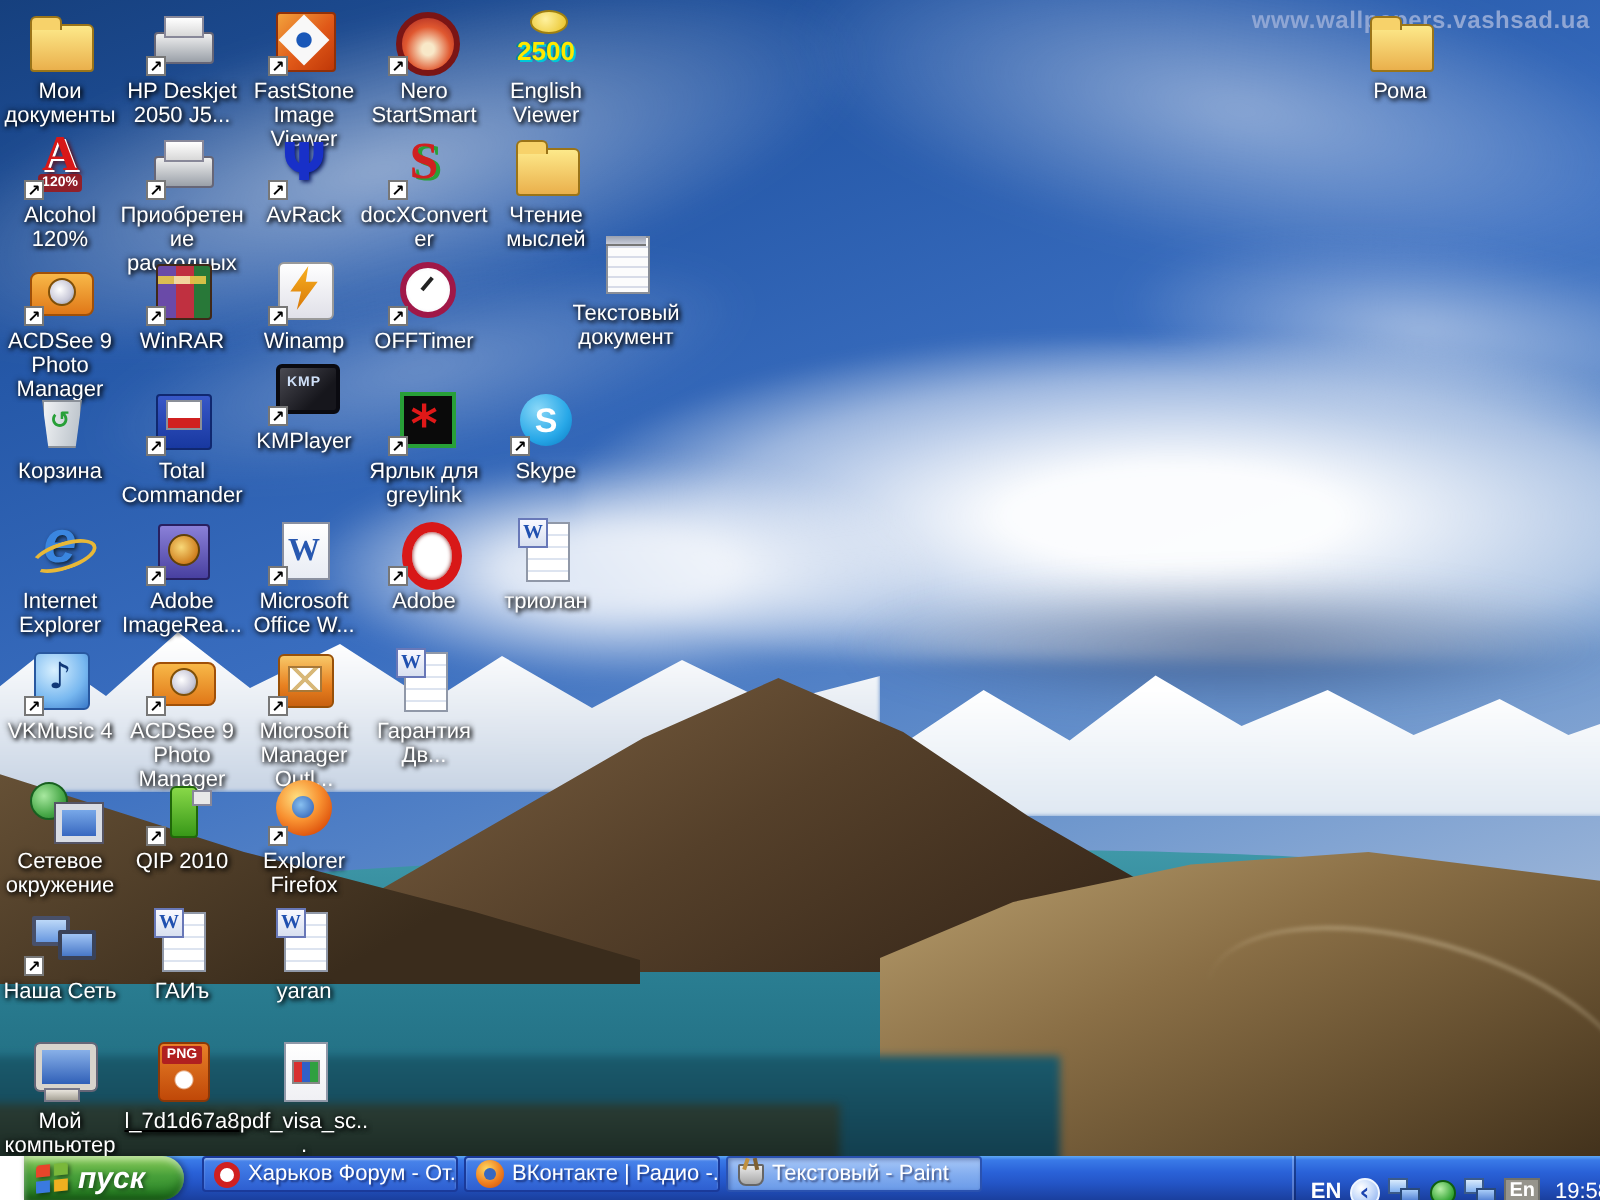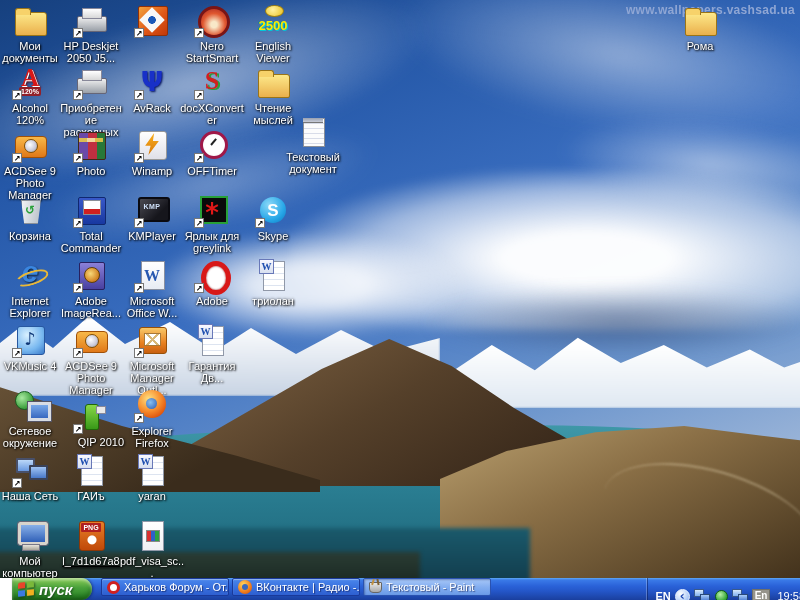--- a/index.html
+++ b/index.html
@@ -151,20 +151,21 @@
     <div class="art art-printer">
           <span class="sc" style="display: block;"></span>
         </div>
     <div class="lbl">HP Deskjet 2050 J5...</div>
   </div>
 
   <div class="dicon" style="left: 119px; top: 4px;">
     <div class="art art-faststone">
           <span class="sc" style="display: block;"></span>
         </div>
+    <div class="lbl">FastStone Image Viewer</div>
   </div>
 
   <div class="dicon" style="left: 179px; top: 4px;">
     <div class="art art-nero">
           <span class="sc" style="display: block;"></span>
         </div>
     <div class="lbl">Nero StartSmart</div>
   </div>
 
   <div class="dicon" style="left: 240px; top: 4px;">
@@ -209,21 +210,21 @@
     <div class="art art-acdsee">
           <span class="sc" style="display: block;"></span>
         </div>
     <div class="lbl">ACDSee 9 Photo Manager</div>
   </div>
 
   <div class="dicon" style="left: 58px; top: 129px;">
     <div class="art art-winrar">
           <span class="sc" style="display: block;"></span>
         </div>
-    <div class="lbl">Photo</div>
+    <div class="lbl">WinRAR</div>
   </div>
 
   <div class="dicon" style="left: 119px; top: 129px;">
     <div class="art art-winamp">
           <span class="sc" style="display: block;"></span>
         </div>
     <div class="lbl">Winamp</div>
   </div>
 
   <div class="dicon" style="left: 179px; top: 129px;">
@@ -243,21 +244,21 @@
     <div class="lbl">Корзина</div>
   </div>
 
   <div class="dicon" style="left: 58px; top: 194px;">
     <div class="art art-total-commander">
           <span class="sc" style="display: block;"></span>
         </div>
     <div class="lbl">Total Commander</div>
   </div>
 
-  <div class="dicon" style="left: 119px; top: 194px;">
+  <div class="dicon" style="left: 119px; top: 179px;">
     <div class="art art-kmplayer">
           <span class="sc" style="display: block;"></span>
         </div>
     <div class="lbl">KMPlayer</div>
   </div>
 
   <div class="dicon" style="left: 179px; top: 194px;">
     <div class="art art-greylink">
           <span class="sc" style="display: block;"></span>
         </div>
@@ -326,21 +327,21 @@
   <div class="dicon" style="left: 179px; top: 324px;">
     <div class="art art-word-doc"></div>
     <div class="lbl">Гарантия Дв...</div>
   </div>
 
   <div class="dicon" style="left: -3px; top: 389px;">
     <div class="art art-network-places"></div>
     <div class="lbl">Сетевое окружение</div>
   </div>
 
-  <div class="dicon" style="left: 58px; top: 400px; text-align: right;">
+  <div class="dicon" style="left: 58px; top: 389px;">
     <div class="art art-qip">
           <span class="sc" style="display: block;"></span>
         </div>
     <div class="lbl">QIP 2010</div>
   </div>
 
   <div class="dicon" style="left: 119px; top: 389px;">
     <div class="art art-firefox">
           <span class="sc" style="display: block;"></span>
         </div>

